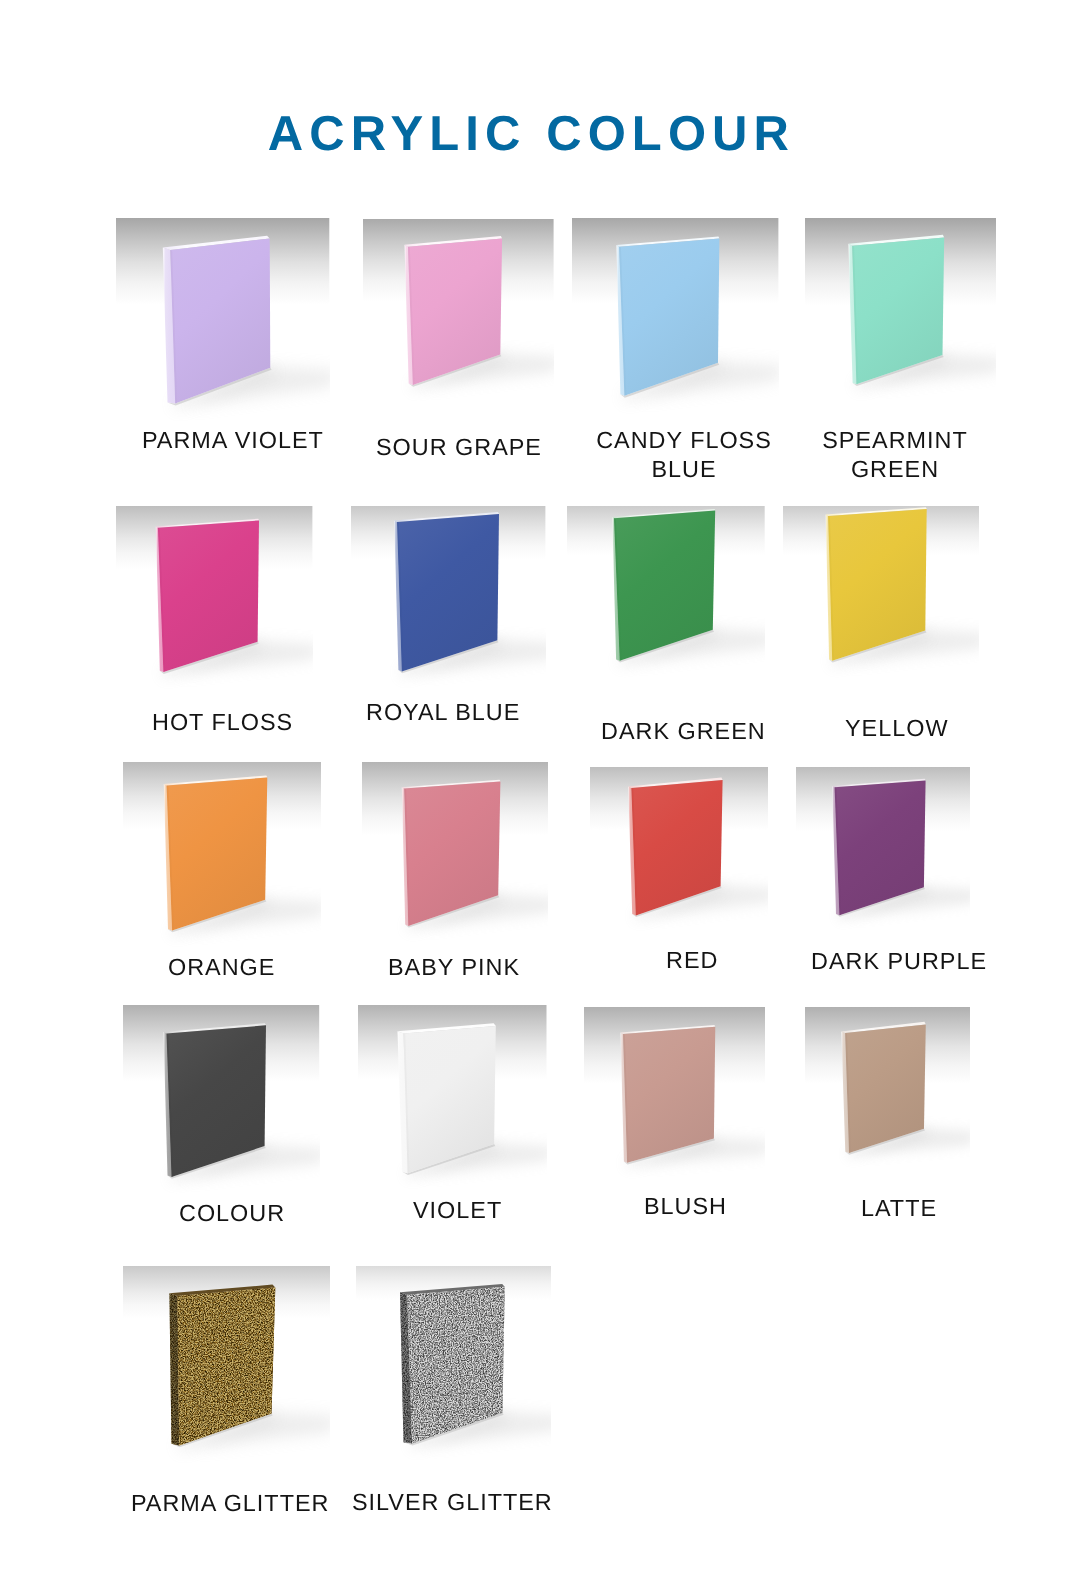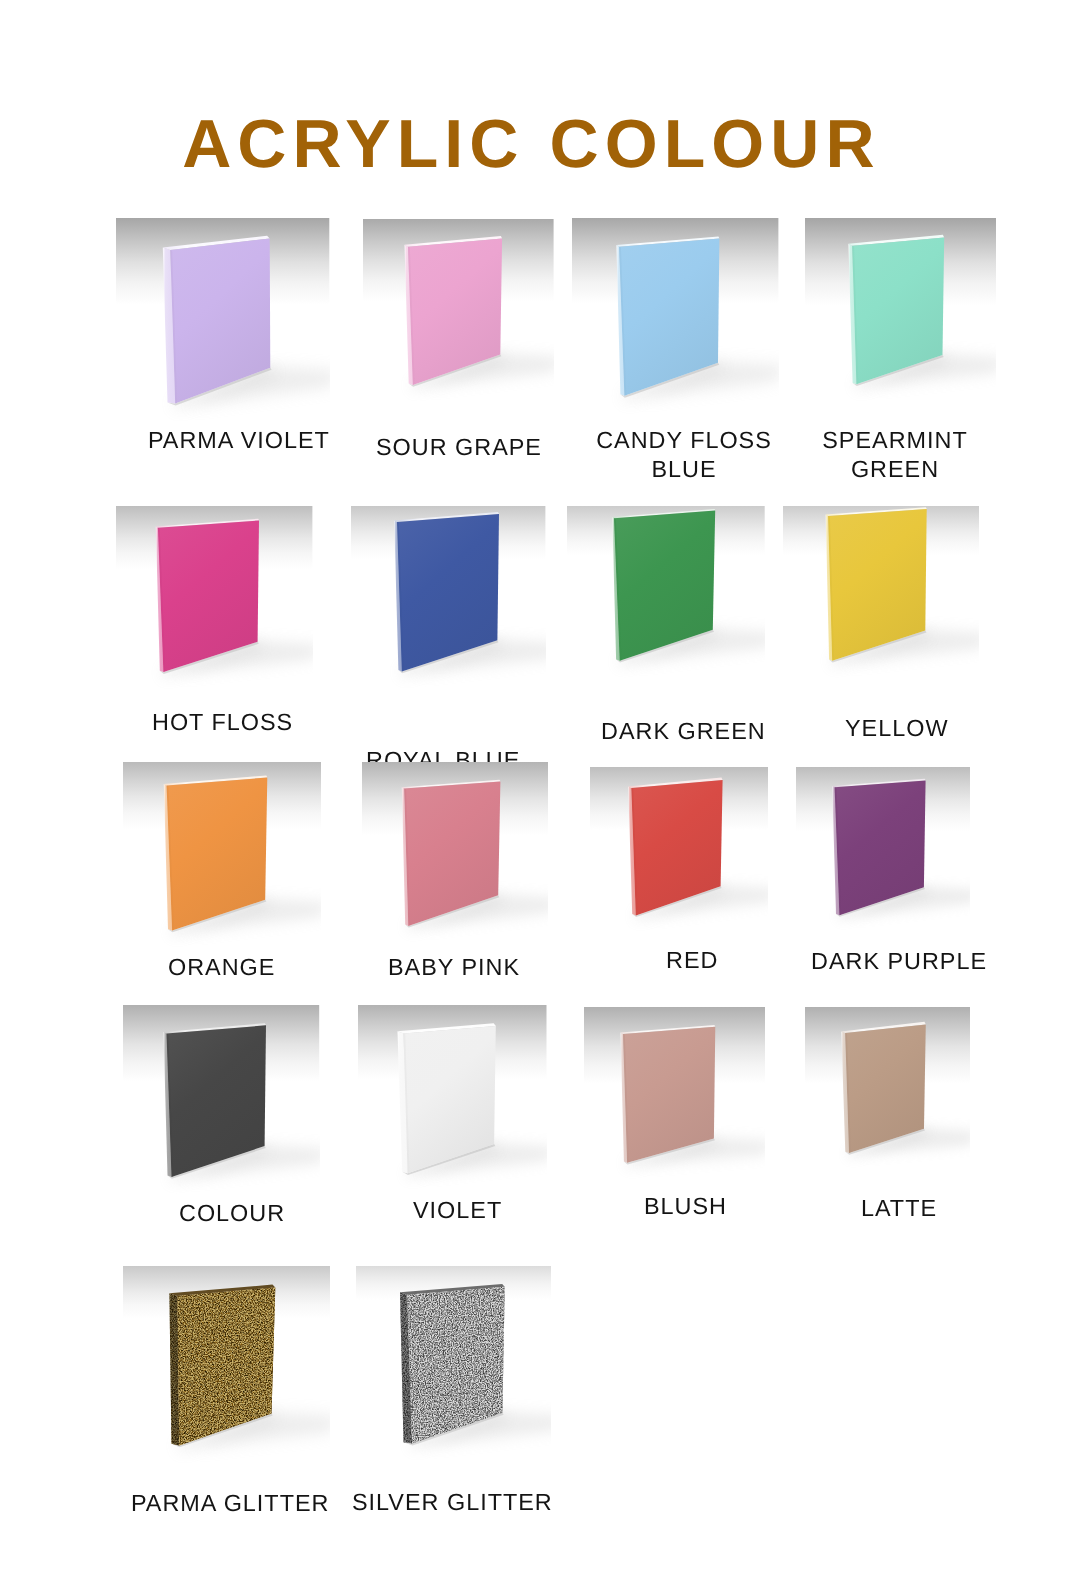--- a/index.html
+++ b/index.html
@@ -1,19 +1,19 @@
 <!DOCTYPE html>
 <html><head>
 <meta charset="utf-8">
 <title>Acrylic Colour</title>
 <style>
   html,body{margin:0;padding:0;}
   body{width:1080px;height:1579px;background:#ffffff;font-family:"Liberation Sans",sans-serif;position:relative;overflow:hidden;-webkit-font-smoothing:antialiased;text-rendering:geometricPrecision;}
   #sheet{position:absolute;left:0;top:0;width:1080px;height:1579px;}
-  .page-title{position:absolute;will-change:transform;transform:translateZ(0);left:0;right:11px;top:110px;text-align:center;text-indent:-6.1px;font-size:68px;font-weight:700;letter-spacing:6.1px;color:#a16207;line-height:1;}
+  .page-title{position:absolute;will-change:transform;transform:translateZ(0);left:0;right:11px;top:110px;text-align:center;text-indent:-6.1px;font-size:49px;font-weight:700;letter-spacing:6.1px;color:#0369a1;line-height:1;}
   .cell{position:absolute;}
   .imgbox{position:absolute;left:0;top:0;}
   .imgbox svg{display:block;}
   .label{position:absolute;will-change:transform;transform:translateZ(0);white-space:nowrap;text-align:center;font-size:23.4px;letter-spacing:1px;color:#141414;line-height:29.4px;}
 </style>
 </head>
 <body>
 
 <div id="sheet">
   <div class="page-title">ACRYLIC COLOUR</div>
@@ -66,21 +66,21 @@
  </g>
  <polygon points="51.5,184.6 59.2,185.5 154.3,149.7 155.5798,151.82 59.6266,187.408" fill="#bdbdbd" opacity="0.55"></polygon>
  <polygon points="46.8,29.5 54.3,32 59.2,185.5 51.5,184.6" fill="url(#sdg0)"></polygon>
 
  <polygon points="46.8,29.5 151.075,17.7 153.7,20.5 54.3,32" fill="url(#tpg0)"></polygon>
  <polygon points="54.3,32 153.7,20.5 154.3,149.7 59.2,185.5" fill="url(#ffg0)"></polygon>
 
  <polygon points="54.3,32 56.099999999999994,32.8 61,184.7 59.2,185.5" fill="#c1abe0" opacity="0.5"></polygon>
 </svg>
         </div>
-        <div class="label" style="left: 148px; top: 425.6px; text-align: center;">PARMA VIOLET</div>
+        <div class="label" style="left: 142px; top: 425.6px; text-align: center;">PARMA VIOLET</div>
       </div>
       <div class="cell" style="left: 0px; top: 0px;">
         <div class="imgbox" style="left: 363.1px; top: 218.8px; width: 190.6px; height: 196px;">
 <svg width="190.6" height="196" viewBox="0 0 190.6 196" xmlns="http://www.w3.org/2000/svg">
  <defs>
   <linearGradient id="bgg1" x1="0" y1="0" x2="0" y2="196" gradientUnits="userSpaceOnUse">
     <stop offset="0.0000" stop-color="#aaaaaa"></stop>
                 <stop offset="0.1153" stop-color="#c9c9c9"></stop>
                 <stop offset="0.2155" stop-color="#e1e1e1"></stop>
                 <stop offset="0.3157" stop-color="#f4f4f4"></stop>
@@ -351,21 +351,21 @@
  </g>
  <polygon points="47.4,164.1 50.8,165.5 146.4,134.3 147.56640000000002,136.34 51.1888,167.336" fill="#bdbdbd" opacity="0.55"></polygon>
  <polygon points="43.2,14.5 46,15.9 50.8,165.5 47.4,164.1" fill="url(#sdg5)"></polygon>
 
  <polygon points="43.2,14.5 147.02,5.884000000000002 148,7.9 46,15.9" fill="url(#tpg5)"></polygon>
  <polygon points="46,15.9 148,7.9 146.4,134.3 50.8,165.5" fill="url(#ffg5)"></polygon>
 
  <polygon points="46,15.9 47.8,16.7 52.599999999999994,164.7 50.8,165.5" fill="#3c559b" opacity="0.5"></polygon>
 </svg>
         </div>
-        <div class="label" style="left: 366.352px; top: 746px;">ROYAL BLUE</div>
+        <div class="label" style="left: 366.352px; top: 698px;">ROYAL BLUE</div>
       </div>
       <div class="cell" style="left: 0px; top: 0px;">
         <div class="imgbox" style="left: 567px; top: 506px; width: 197.7px; height: 196px;">
 <svg width="197.7" height="196" viewBox="0 0 197.7 196" xmlns="http://www.w3.org/2000/svg">
  <defs>
   <linearGradient id="bgg6" x1="0" y1="0" x2="0" y2="196" gradientUnits="userSpaceOnUse">
     <stop offset="0.0000" stop-color="#cccccc"></stop>
                 <stop offset="0.0692" stop-color="#dedede"></stop>
                 <stop offset="0.1293" stop-color="#ededed"></stop>
                 <stop offset="0.1894" stop-color="#f8f8f8"></stop>

